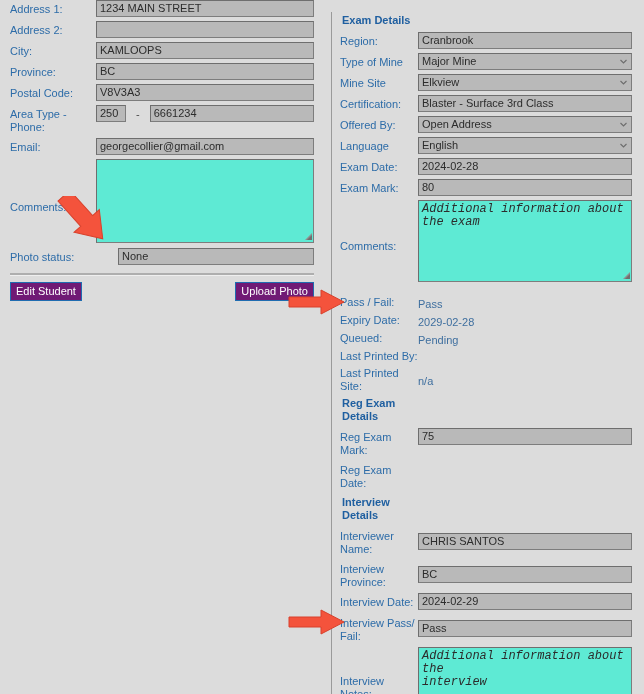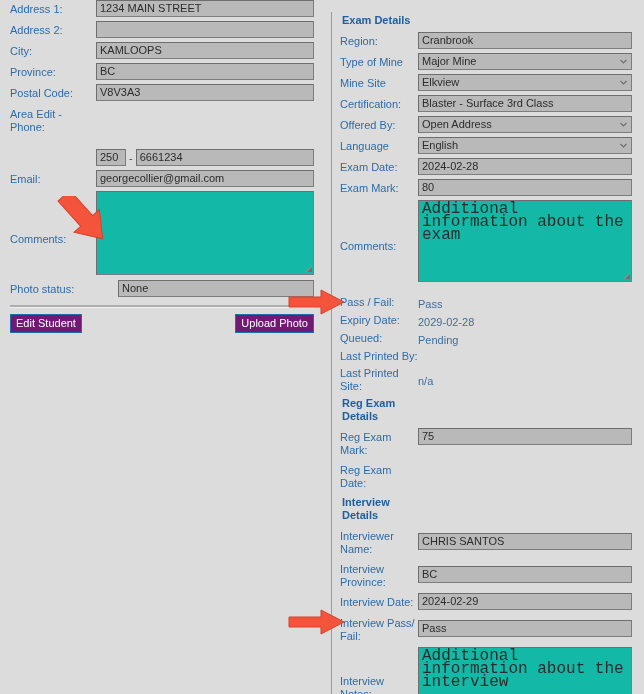--- a/index.html
+++ b/index.html
@@ -85,32 +85,33 @@
     width: 7px;
     height: 7px;
     pointer-events: none;
   }
   .chev svg { display: block; }
 
   .ta {
     display: block;
     box-sizing: border-box;
     width: 100%;
-    background: #14b8a6;
+    background: #5eead4;
     border: 1px solid #7d7d7d;
     border-top-color: #6e6e6e;
     border-left-color: #6e6e6e;
     color: #2c2c2c;
     font-family: "Liberation Mono", monospace;
-    font-size: 16px;
+    font-size: 12px;
     line-height: 13px;
     padding: 2px 3px;
     white-space: pre-wrap;
     overflow: hidden;
     position: relative;
+    font-style: italic;
   }
   .grip {
     position: absolute;
     right: 1px;
     bottom: 1px;
     width: 9px;
     height: 9px;
   }
 
   .ro {
@@ -146,21 +147,21 @@
     border: 1px solid #1f6cb0;
     white-space: nowrap;
     cursor: pointer;
   }
   .btnrow { display: flex; justify-content: space-between; align-items: center; }
 
   .arrow {
     position: absolute;
     pointer-events: none;
   }
-  .phone-row { display: flex; align-items: center; gap: 3px; margin-top: 44px; }
+  .phone-row { display: flex; align-items: center; gap: 10px; }
   .phone-area { width: 30px; flex: 0 0 auto; }
   .phone-dash { color: #4a4a4a; font-size: 11px; }
   .phone-num { flex: 1 1 auto; }
   .spacer { height: 4px; }
 </style>
 </head>
 <body>
 
 <div class="page">
 
@@ -196,21 +197,21 @@
 
     <div class="row">
       <div class="lbl">Postal Code:</div>
       <div class="fieldwrap">
         <div class="fld">V8V3A3</div>
       </div>
     </div>
 
     <div class="row">
       <div class="lbl">
-        <div>Area Edit -</div>
+        <div>Area Type -</div>
         <div>Phone:</div>
       </div>
       <div class="fieldwrap">
         <div class="phone-row">
           <div class="fld phone-area">250</div>
           <div class="phone-dash">-</div>
           <div class="fld phone-num">6661234</div>
         </div>
       </div>
     </div>

